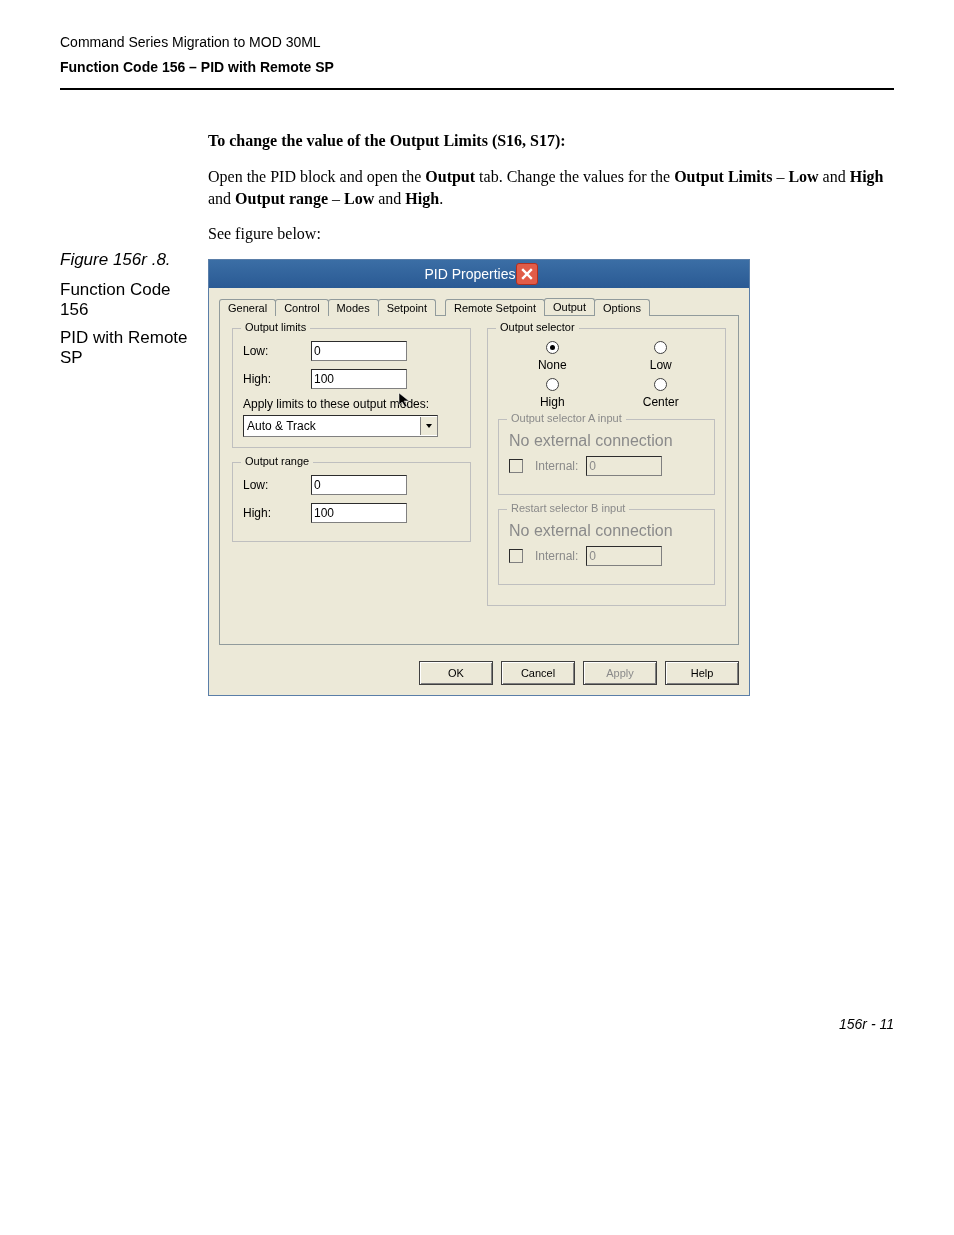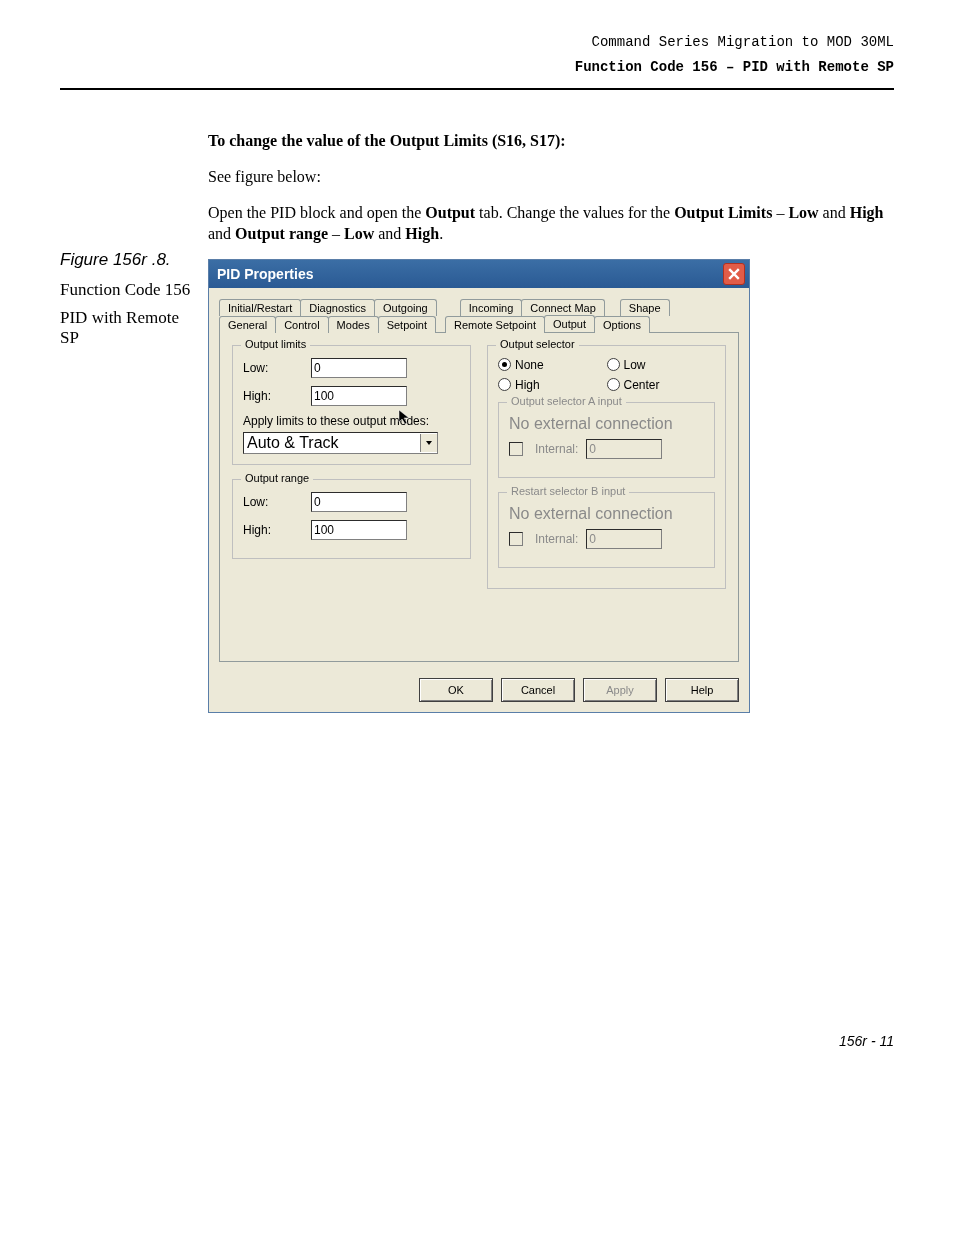--- a/index.html
+++ b/index.html
@@ -8,69 +8,68 @@
     background: #ffffff;
     font-family: "Times New Roman", Times, serif;
     color: #000;
     width: 954px;
   }
   .page {
     padding: 30px 60px 30px 60px;
     box-sizing: border-box;
   }
   .header {
-    text-align: right;
-    font-family: Liberation Mono, monospace;
+    font-family: Liberation Sans, sans-serif;
     font-size: 14px;
     line-height: 1.8;
   }
   .header .line2 { font-weight: bold; }
   .hr {
     border: none;
     border-top: 2px solid #000;
     margin: 8px 0 40px 0;
   }
   .two-col {
     display: flex;
   }
   .side {
     width: 135px;
     flex: 0 0 135px;
     font-family: Arial, Helvetica, sans-serif;
     font-size: 17px;
     padding-top: 120px;
   }
   .side .fig-label { font-style: italic; margin-bottom: 10px; }
-  .side .fig-text { margin-bottom: 8px; font-family: Liberation Serif, serif; }
+  .side .fig-text { margin-bottom: 8px; }
   .main {
     flex: 1;
     font-size: 16px;
     margin-left: 13px;
   }
   .main p { margin: 0 0 14px 0; line-height: 1.35; }
 
   
   .dialog {
     margin-top: 6px;
     width: 540px;
     border: 1px solid #5a7ea8;
     background: #ece9d8;
     font-family: Tahoma, Arial, sans-serif;
     font-size: 12px;
     color: #000;
   }
   .titlebar {
     background: linear-gradient(#3b6ea5, #2a5a94);
     color: #fff;
-    font-weight: bold;
+    font-weight: normal;
     font-size: 14px;
     padding: 4px 4px 4px 8px;
     display: flex;
     align-items: center;
-    justify-content: space-between;
+    justify-content: center;
     height: 20px;
   }
   .close-btn {
     width: 20px; height: 20px;
     background: #e15c48;
     border: 1px solid #b03020;
     border-radius: 3px;
     display: flex; align-items: center; justify-content: center;
   }
   .close-btn svg { width: 12px; height: 12px; }
@@ -126,32 +125,32 @@
     height: 18px;
     background: #fff;
     border: 1px inset #808080;
     padding: 0 2px;
     font-family: Tahoma, Arial, sans-serif;
     font-size: 12px;
   }
   .combo {
     display:flex; width: 190px; height:20px;
     border:1px inset #808080; background:#fff; align-items:center;
-    padding-left:3px; font-size:16px; justify-content:space-between;
+    padding-left:3px; font-size:12px; justify-content:space-between;
   }
   .combo .arrow {
     width:16px; height:18px; background:#ece9d8;
     border-left:1px solid #808080; display:flex;align-items:center;justify-content:center;
   }
   .cursor {
     position: relative;
   }
   .cursor svg { position:absolute; top:-6px; left:154px; width:16px;height:16px;}
   .radio-grid { display:grid; grid-template-columns: 1fr 1fr; row-gap:6px;}
-  .radio { display:flex; align-items:center; gap:4px;}
+  .radio { display:flex; align-items:center; gap:4px;flex-direction:column;}
   .radio .dot {
     width:11px;height:11px;border:1px solid #404040;border-radius:50%;
     background:#fff; display:flex;align-items:center;justify-content:center;
   }
   .radio.checked .dot::after { content:""; width:5px;height:5px;background:#000;border-radius:50%;}
   .chk {
     width:12px;height:12px;border:1px inset #808080;background:#fff;display:inline-block;vertical-align:middle;margin-right:4px;
   }
   .disabled .chk, .disabled .tinput { background:#ece9d8; color:#8a8a8a; }
   .nocon { font-size:16px; margin-bottom:6px;}
@@ -185,45 +184,35 @@
 
   <div class="two-col">
     <div class="side">
       <div class="fig-label">Figure 156r .8.</div>
       <div class="fig-text">Function Code 156</div>
       <div class="fig-text">PID with Remote SP</div>
     </div>
 
     <div class="main">
       <p><b>To change the value of the Output Limits (S16, S17):</b></p>
-      <p>See figure below:</p>
       <p>
         <span>Open the PID block and open the </span><b>Output</b><span> tab. Change the values for the </span><b>Output Limits</b><span> – </span><b>Low</b><span> and </span><b>High</b><span> and </span><b>Output range</b><span> – </span><b>Low</b><span> and </span><b>High</b><span>.</span>
       </p>
+      <p>See figure below:</p>
 
       <div class="dialog">
         <div class="titlebar">
           <span>PID Properties</span>
           <span class="close-btn">
             <svg viewBox="0 0 10 10">
                 <path d="M1 1 L9 9 M9 1 L1 9" stroke="#fff" stroke-width="2" fill="none"></path>
               </svg>
           </span>
         </div>
         <div class="tab-area">
-          <div class="tab-row">
-            <div class="tab">Initial/Restart</div>
-            <div class="tab">Diagnostics</div>
-            <div class="tab">Outgoing</div>
-            <div style="width:24px"></div>
-            <div class="tab">Incoming</div>
-            <div class="tab">Connect Map</div>
-            <div style="width:16px"></div>
-            <div class="tab">Shape</div>
-          </div>
           <div class="tab-row">
             <div class="tab">General</div>
             <div class="tab">Control</div>
             <div class="tab">Modes</div>
             <div class="tab">Setpoint</div>
             <div style="width:10px"></div>
             <div class="tab">Remote Setpoint</div>
             <div class="tab active">Output</div>
             <div class="tab">Options</div>
           </div>

